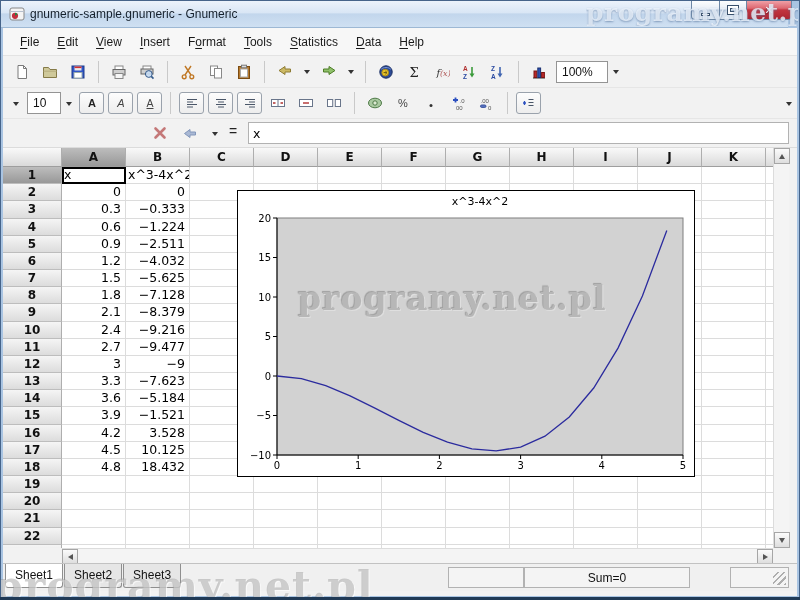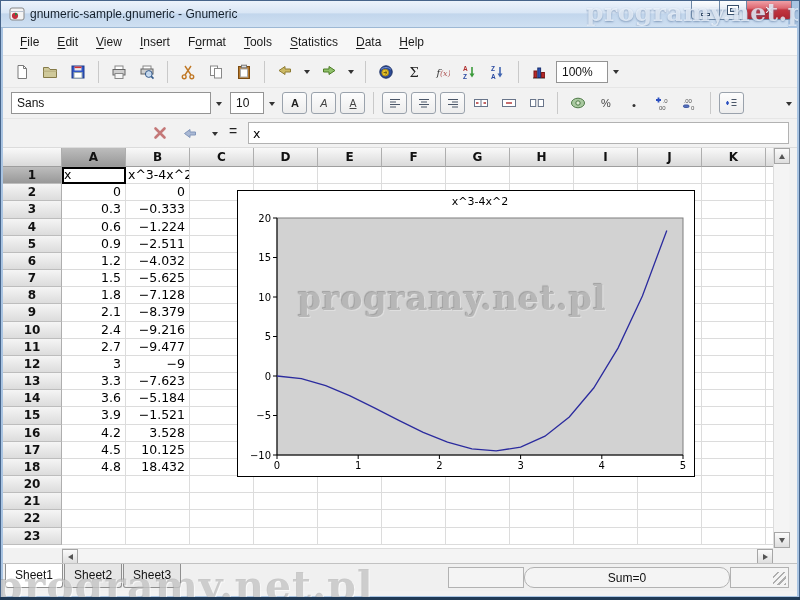--- a/index.html
+++ b/index.html
@@ -95,21 +95,21 @@
 
   
   .bottombar{position:absolute;left:0;right:0;top:535px;height:28px;background:#f0f0f0;border-top:1px solid #c2c2c2;}
   .tabs{position:absolute;left:2px;top:0;display:flex;}
   .tab{font-size:12px;color:#111;padding:4px 9px 5px 9px;border:1px solid #8f8f8f;border-top:none;
     background:#e6e6e6;border-radius:0 0 3px 3px;margin-right:1px;}
   .tab.active{background:#fff;position:relative;z-index:2;}
   .status-panel{position:absolute;top:3px;height:21px;border:1px solid #b2b2b2;background:#f4f4f4;
     font-size:12px;display:flex;align-items:center;justify-content:center;color:#111;}
   #status-info{left:445px;width:76px;}
-  #status-sum{left:521px;width:206px;border-radius:10px;}
+  #status-sum{left:521px;width:166px;}
   #status-right{left:727px;width:59px;}
   .grip{position:absolute;right:2px;bottom:2px;width:13px;height:13px;
     background:repeating-linear-gradient(135deg,transparent 0 3px,#aeaeae 3px 4.5px);}
 
   
   .chart{position:absolute;left:234px;top:162px;width:458px;height:287px;background:#fff;
     border:1px solid #000;z-index:5;}
   .chart svg{display:block;}
   .chart-watermark{position:absolute;left:60px;top:88px;font-family:"DejaVu Serif",serif;font-weight:bold;
     font-size:33px;color:#b3b3b3;opacity:.85;letter-spacing:1px;
@@ -316,21 +316,20 @@
               <rect x="10.6" y="8.5" width="2.8" height="5" fill="#b82828" stroke="#7a1414"></rect>
             </svg>
           </span>
         </div>
         <div class="combo" style="width: 52px;">100%</div>
         <div class="dd">
           <i></i>
         </div>
       </div>
     <div class="toolbar" id="toolbar-format">
-        <div class="combo" style="width: 200px;">Sans</div>
         <div class="dd">
           <i></i>
         </div>
         <div class="combo" style="width: 34px;">10</div>
         <div class="dd">
           <i></i>
         </div>
         <div class="tb-btn boxed">
           <span style="display: flex; align-items: center; justify-content: center;">
             <svg width="16" height="16" viewBox="0 0 16 16">
@@ -742,20 +741,35 @@
           <div class="g-c num"></div>
           <div class="g-c num"></div>
           <div class="g-c num"></div>
           <div class="g-c num"></div>
           <div class="g-c part"></div>
         </div>
         <div class="g-row">
           <div class="g-rh">18</div>
           <div class="g-c num">4.8</div>
           <div class="g-c num">18.432</div>
+          <div class="g-c num"></div>
+          <div class="g-c num"></div>
+          <div class="g-c num"></div>
+          <div class="g-c num"></div>
+          <div class="g-c num"></div>
+          <div class="g-c num"></div>
+          <div class="g-c num"></div>
+          <div class="g-c num"></div>
+          <div class="g-c num"></div>
+          <div class="g-c part"></div>
+        </div>
+        <div class="g-row">
+          <div class="g-rh">19</div>
+          <div class="g-c num"></div>
+          <div class="g-c num"></div>
           <div class="g-c num"></div>
           <div class="g-c num"></div>
           <div class="g-c num"></div>
           <div class="g-c num"></div>
           <div class="g-c num"></div>
           <div class="g-c num"></div>
           <div class="g-c num"></div>
           <div class="g-c num"></div>
           <div class="g-c num"></div>
           <div class="g-c part"></div>

